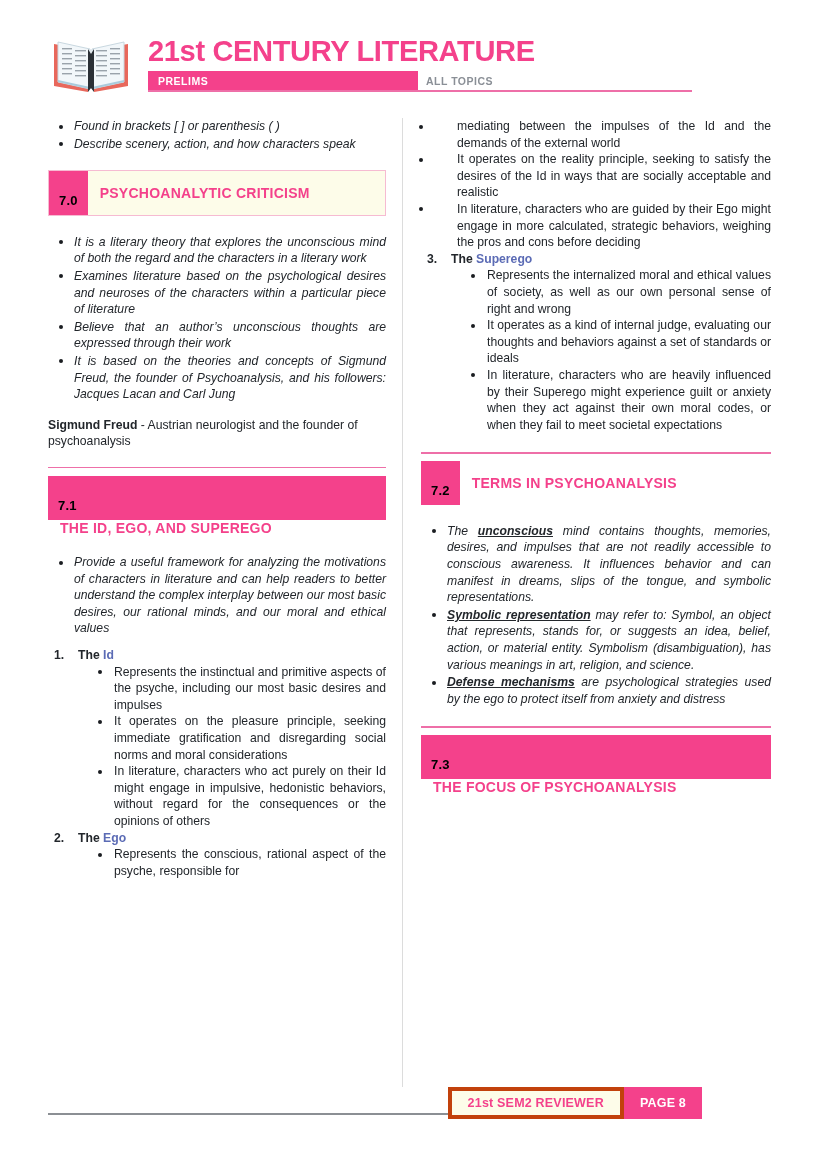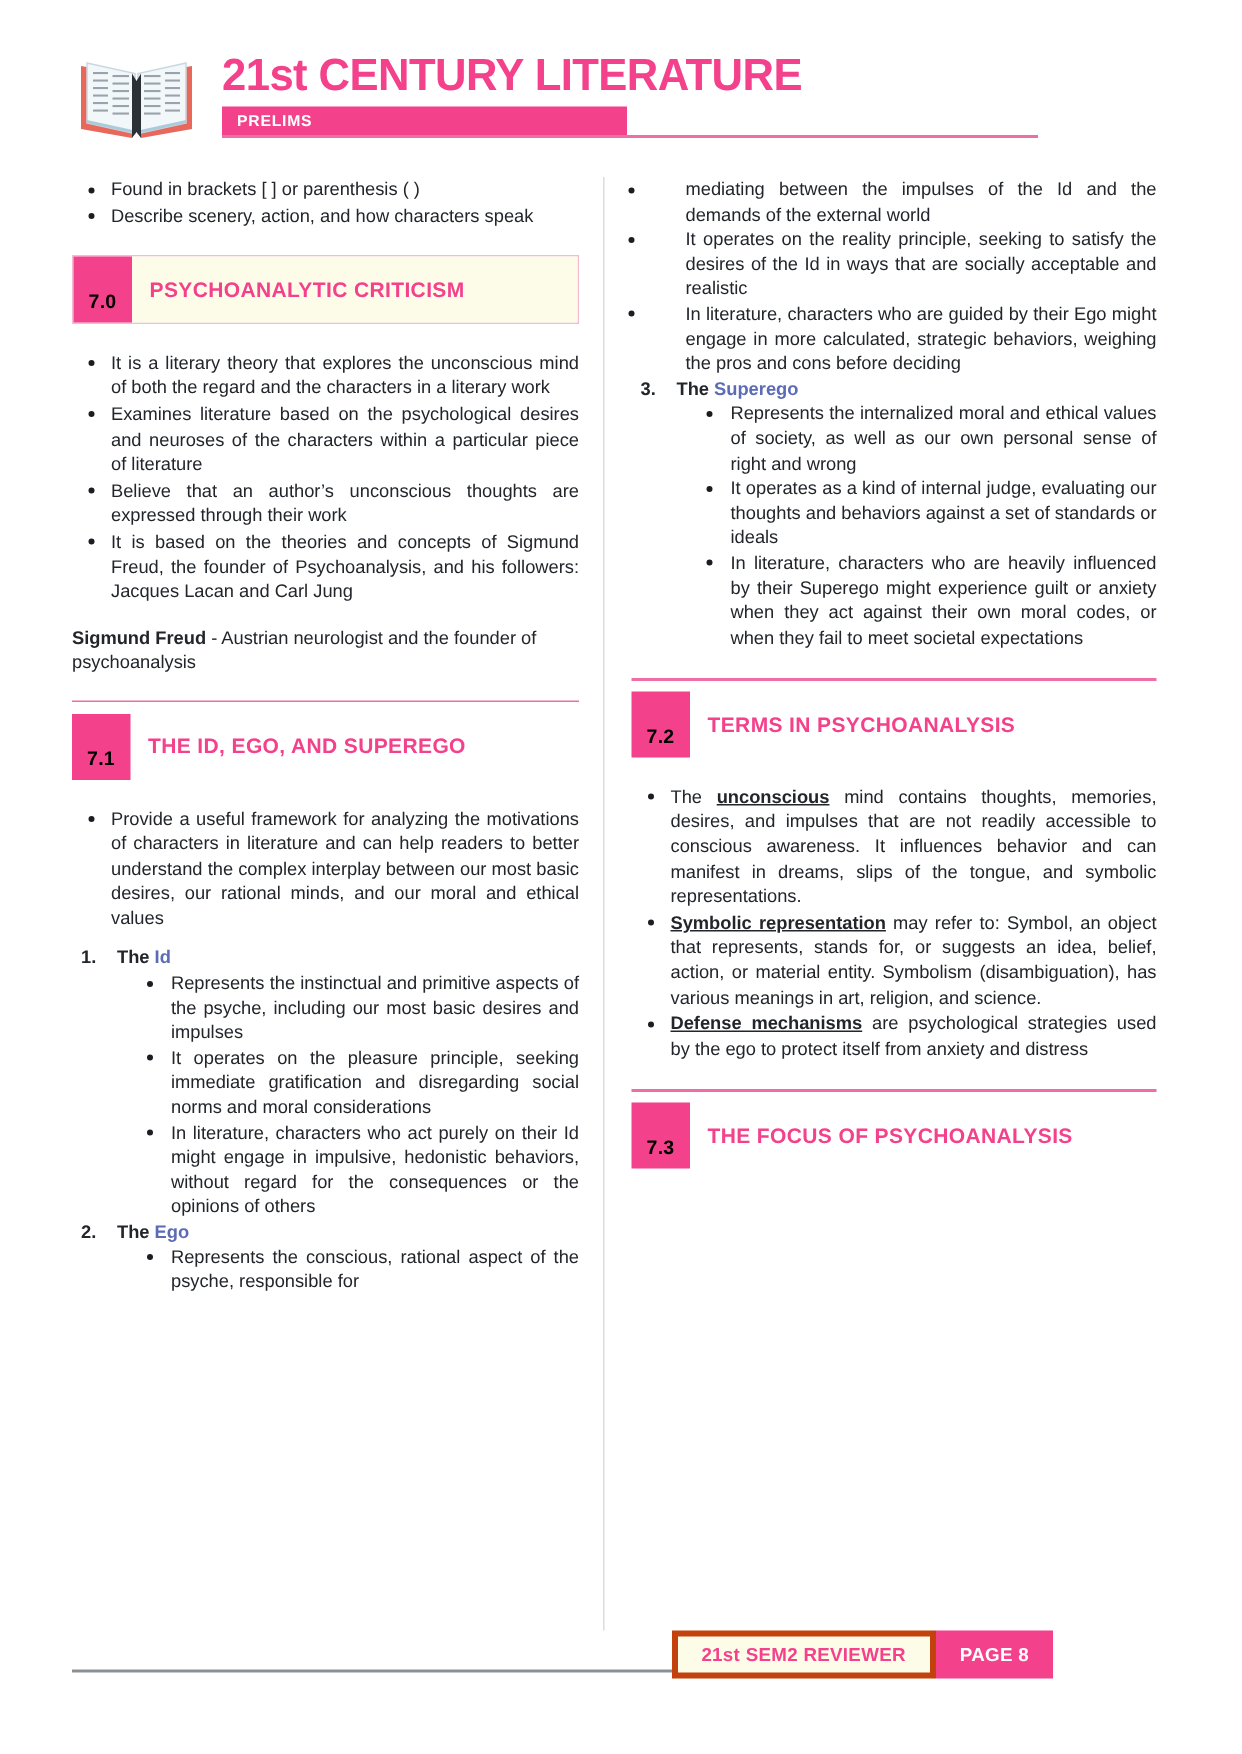--- a/index.html
+++ b/index.html
@@ -165,20 +165,21 @@
     left: 0; right: 0; top: -9px;
     height: 1.5px;
     background: #EE6FA8;
   }
 
   
   ul.bullets {
     list-style: none;
     margin: 0 0 0 0;
     padding: 0;
+    font-style: italic;
   }
   ul.bullets > li {
     position: relative;
     padding-left: 26px;
     margin-bottom: 1px;
     text-align: justify;
     text-justify: inter-word;
   }
   ul.bullets > li::before {
     content: "";
@@ -349,20 +350,21 @@
               <rect x="62" y="37" width="10" height="1.4"></rect>
           </g>
 
           <path d="M40 13 L43 18 L46 13 L46 56 L43 52 L40 56 Z" fill="#2B3036"></path>
         </svg>
       </div>
       <div class="header-text">
         <div class="doc-title">21st CENTURY LITERATURE</div>
         <div class="header-bars">
           <div class="bar-prelims">PRELIMS</div>
+          <div class="bar-alltopics">ALL TOPICS</div>
         </div>
         <div class="header-rule"></div>
       </div>
     </div>
   </div>
 
   <div class="columns">
 
     <div class="col col-left">
 
@@ -380,21 +382,21 @@
 
       <ul class="bullets">
         <li>It is a literary theory that explores the unconscious mind of both the regard and the characters in a literary work</li>
         <li>Examines literature based on the psychological desires and neuroses of the characters within a particular piece of literature</li>
         <li>Believe that an author’s unconscious thoughts are expressed through their work</li>
         <li>It is based on the theories and concepts of Sigmund Freud, the founder of Psychoanalysis, and his followers: Jacques Lacan and Carl Jung</li>
       </ul>
 
       <div class="para"><b>Sigmund Freud</b><span> - Austrian neurologist and the founder of psychoanalysis</span></div>
 
-      <div class="section-head ruled" style="margin-top:26px;">
+      <div class="section-head ruled" style="margin-top:26px;flex-direction:column;">
         <div class="num">7.1</div>
         <div class="title">THE ID, EGO, AND SUPEREGO</div>
       </div>
 
       <div class="spacer-sm"></div>
 
       <ul class="bullets">
         <li>Provide a useful framework for analyzing the motivations of characters in literature and can help readers to better understand the complex interplay between our most basic desires, our rational minds, and our moral and ethical values</li>
       </ul>
 
@@ -447,21 +449,21 @@
       </div>
 
       <div class="spacer-sm"></div>
 
       <ul class="bullets">
         <li><span>The </span><span class="u-bold">unconscious</span><span> mind contains thoughts, memories, desires, and impulses that are not readily accessible to conscious awareness. It influences behavior and can manifest in dreams, slips of the tongue, and symbolic representations.</span></li>
         <li><span></span><span class="u-bold">Symbolic representation</span><span> may refer to: Symbol, an object that represents, stands for, or suggests an idea, belief, action, or material entity. Symbolism (disambiguation), has various meanings in art, religion, and science.</span></li>
         <li><span></span><span class="u-bold">Defense mechanisms</span><span> are psychological strategies used by the ego to protect itself from anxiety and distress</span></li>
       </ul>
 
-      <div class="section-head ruled" style="margin-top:28px;">
+      <div class="section-head ruled" style="margin-top:28px;flex-direction:column;">
         <div class="num">7.3</div>
         <div class="title">THE FOCUS OF PSYCHOANALYSIS</div>
       </div>
 
       <div class="spacer-sm"></div>
 
 
     </div>
   </div>
 

